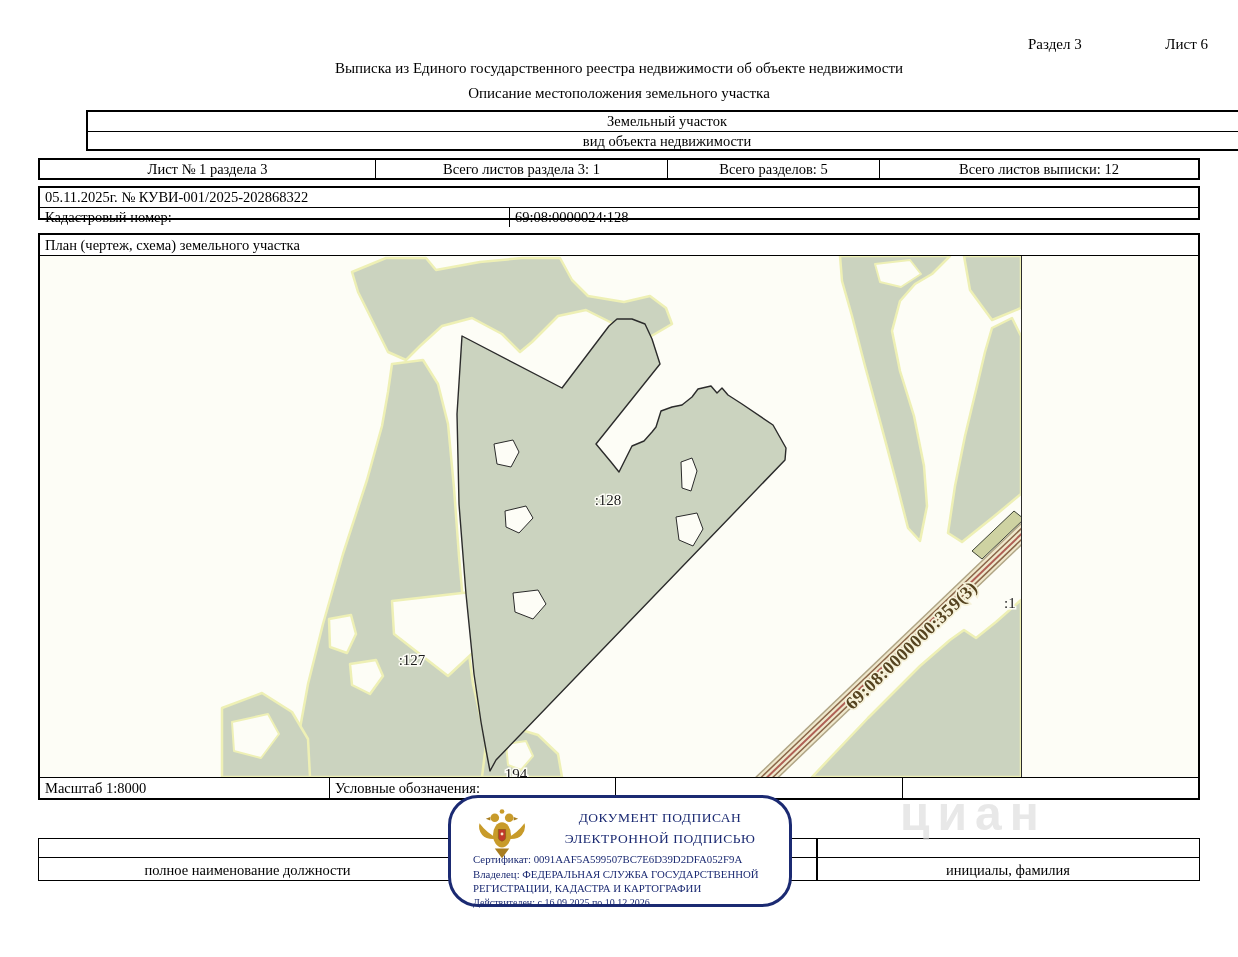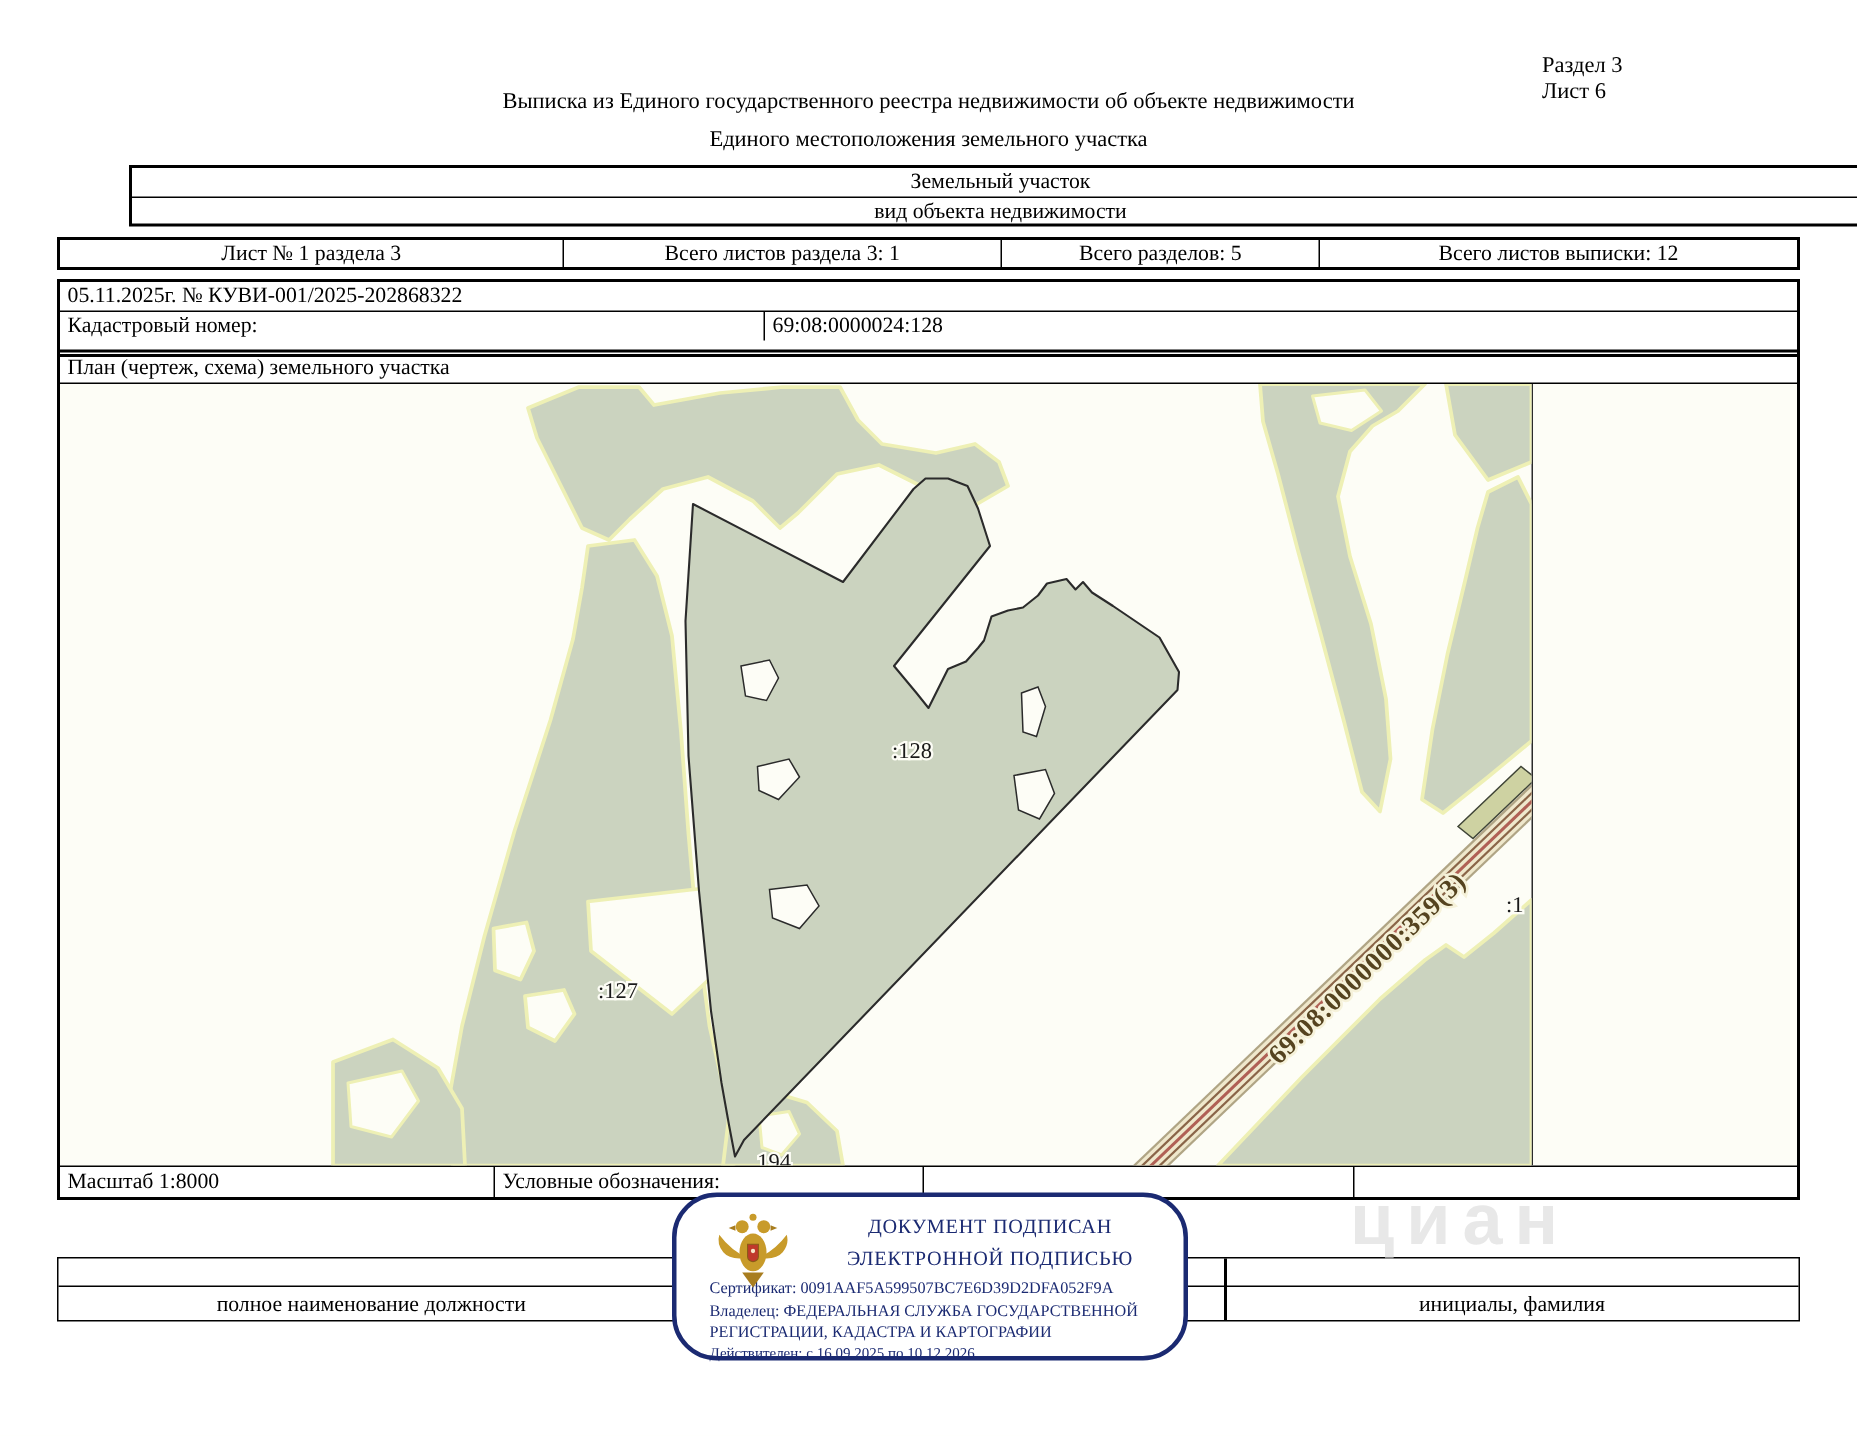--- a/index.html
+++ b/index.html
@@ -3,38 +3,38 @@
 <meta charset="utf-8">
 <style>
   :root{
     --land:#cbd3bf; --land-border:#eef0b5; --outline:#2b2b2b; --bg:#fdfdf6;
     --road-fill:#efe8cc; --road-edge:#b0a585; --road-line-brown:#8a6548; --road-line-red:#b06055;
     --road-parcel:#ced2a2; --road-label:#55431f; --stamp:#1b2a72; --watermark-color:#d9d9d9;
   }
   html,body{margin:0;padding:0;}
   body{width:1238px;height:957px;background:#ffffff;font-family:"Liberation Serif","DejaVu Serif",serif;color:#000;}
   .page{position:relative;width:1238px;height:957px;overflow:hidden;background:#fff;}
-  .hdr-right{position:absolute;top:36px;left:1028px;width:180px;font-size:15px;display:flex;justify-content:space-between;flex-direction:column;}
+  .hdr-right{position:absolute;top:36px;left:1028px;width:180px;font-size:15px;display:flex;justify-content:space-between;}
   .doc-title{position:absolute;left:0;width:1238px;text-align:center;font-size:15px;}
   .t1{top:60px;} .t2{top:85px;}
   .blk{position:absolute;left:38px;width:1162px;border:2px solid #000;box-sizing:border-box;font-size:14.5px;background:transparent;}
   .row{position:relative;display:flex;align-items:center;box-sizing:border-box;}
   .bb{border-bottom:1.5px solid #000;}
   .cell{box-sizing:border-box;height:100%;display:flex;align-items:center;}
   .br{border-right:1.5px solid #000;}
   .ctr{justify-content:center;text-align:center;}
   .lft{padding-left:5px;}
   
   .blkA{top:110px;height:41px;margin-left:48px;}
   .blkA .row{height:19.5px;justify-content:center;}
   
   .blkB{top:158px;height:22px;}
   .blkB .row{height:100%;}
   
-  .blkC{top:186px;height:52px;}
+  .blkC{top:186px;height:34px;}
   .blkC .row{height:19.5px;}
   
   .blkD{top:233px;height:567px;}
   .rowD-title{height:21px;border-bottom:1.5px solid #000;}
   .plan-area{position:relative;height:521px;border-bottom:1.5px solid #000;background:var(--bg);overflow:hidden;}
   .plan-svg-wrap{position:absolute;left:180px;top:0;width:801px;height:521px;border-right:1.5px solid var(--outline);box-sizing:content-box;}
   .rowD-scale{height:21px;}
   
   .blkS{top:838px;height:43px;border:1.5px solid #000;}
   .blkS .srow1{height:19px;border-bottom:1.5px solid #000;}
@@ -55,21 +55,21 @@
 <body>
 
 <div class="page">
 
   <div class="hdr-right">
     <span>Раздел 3</span>
     <span>Лист 6</span>
   </div>
 
   <div class="doc-title t1">Выписка из Единого государственного реестра недвижимости об объекте недвижимости</div>
-  <div class="doc-title t2">Единого местоположения земельного участка</div>
+  <div class="doc-title t2">Описание местоположения земельного участка</div>
 
   <div class="blk blkA">
     <div class="row bb">Земельный участок</div>
     <div class="row">вид объекта недвижимости</div>
   </div>
 
   <div class="blk blkB">
     <div class="row">
       <div class="cell br ctr" style="width:336px">Лист № 1 раздела 3</div>
       <div class="cell br ctr" style="width:292px">Всего листов раздела 3: 1</div>

